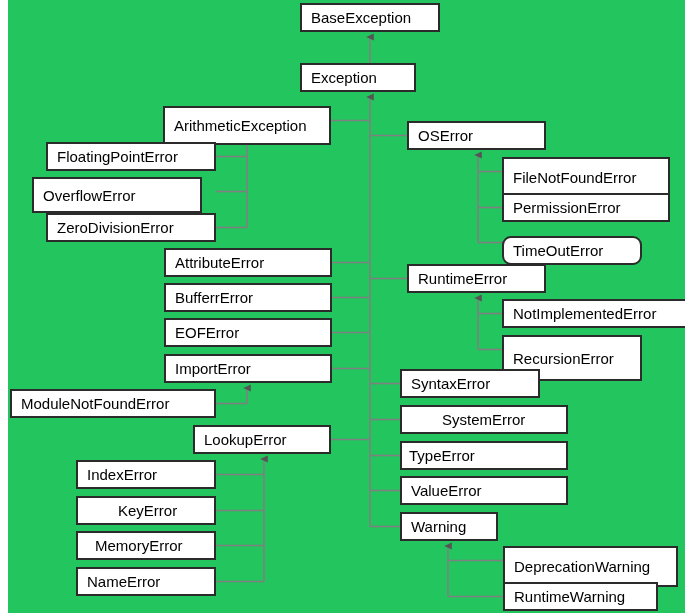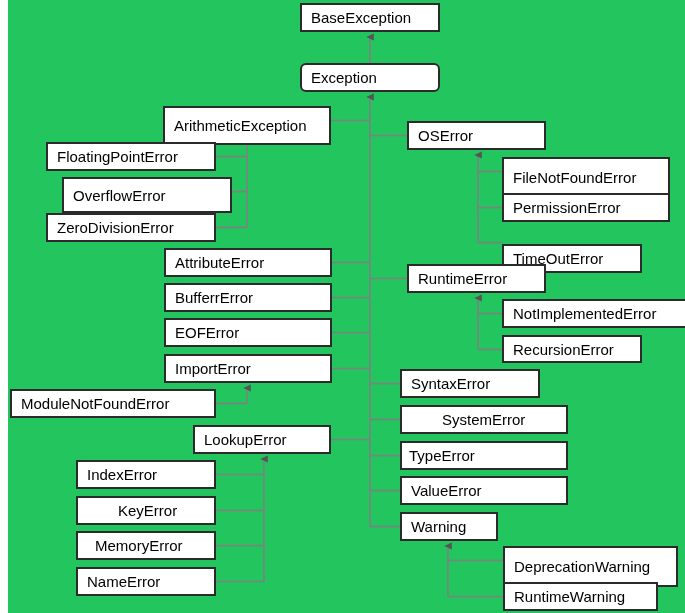--- a/index.html
+++ b/index.html
@@ -81,36 +81,36 @@
         <path d="M 239 227.5 L 239 140" marker-end="url(#arrowhead)"></path>
         <path d="M 470 242.5 L 470 155" marker-end="url(#arrowhead)"></path>
         <path d="M 470 349.5 L 470 298" marker-end="url(#arrowhead)"></path>
         <path d="M 239 403.5 L 239 388" marker-end="url(#arrowhead)"></path>
         <path d="M 256 581.5 L 256 459" marker-end="url(#arrowhead)"></path>
         <path d="M 440 596.5 L 440 546" marker-end="url(#arrowhead)"></path>
         <path d="M 362 526.5 L 362 97" marker-end="url(#arrowhead)"></path>
       </g>
   </svg>
 <div class="node" style="left: 292px; top: 3px; width: 140px; height: 29px;">BaseException</div>
-    <div class="node" style="left: 292px; top: 63px; width: 140px; height: 29px; border-radius: 6px;">Exception</div>
+    <div class="node" style="left: 292px; top: 63px; width: 116px; height: 29px;">Exception</div>
     <div class="node" style="left: 155px; top: 106px; width: 168px; height: 39px;">ArithmeticException</div>
     <div class="node" style="left: 38px; top: 142px; width: 170px; height: 29px;">FloatingPointError</div>
-    <div class="node" style="left: 54px; top: 177px; width: 170px; height: 36px;">OverflowError</div>
+    <div class="node" style="left: 24px; top: 177px; width: 170px; height: 36px;">OverflowError</div>
     <div class="node" style="left: 38px; top: 213px; width: 170px; height: 29px;">ZeroDivisionError</div>
     <div class="node" style="left: 399px; top: 121px; width: 139px; height: 29px;">OSError</div>
     <div class="node" style="left: 494px; top: 157px; width: 168px; height: 41px;">FileNotFoundError</div>
     <div class="node" style="left: 494px; top: 193px; width: 168px; height: 29px;">PermissionError</div>
-    <div class="node" style="left: 494px; top: 244px; width: 140px; height: 29px;">TimeOutError</div>
+    <div class="node" style="left: 494px; top: 236px; width: 140px; height: 29px; border-radius: 9px;">TimeOutError</div>
     <div class="node" style="left: 156px; top: 248px; width: 168px; height: 29px;">AttributeError</div>
     <div class="node" style="left: 156px; top: 283px; width: 168px; height: 29px;">BufferrError</div>
     <div class="node" style="left: 156px; top: 318px; width: 168px; height: 29px;">EOFError</div>
     <div class="node" style="left: 156px; top: 354px; width: 168px; height: 29px;">ImportError</div>
     <div class="node" style="left: 399px; top: 264px; width: 139px; height: 29px;">RuntimeError</div>
     <div class="node" style="left: 494px; top: 299px; width: 185px; height: 29px;">NotImplementedError</div>
-    <div class="node" style="left: 494px; top: 335px; width: 140px; height: 28px;">RecursionError</div>
+    <div class="node" style="left: 494px; top: 335px; width: 140px; height: 46px;">RecursionError</div>
     <div class="node" style="left: 2px; top: 389px; width: 206px; height: 29px;">ModuleNotFoundError</div>
     <div class="node" style="left: 392px; top: 369px; width: 140px; height: 29px;">SyntaxError</div>
     <div class="node" style="left: 392px; top: 405px; width: 168px; height: 29px; padding-left: 40px;">SystemError</div>
     <div class="node" style="left: 185px; top: 425px; width: 138px; height: 29px;">LookupError</div>
     <div class="node" style="left: 392px; top: 441px; width: 168px; height: 29px; padding-left: 7px;">TypeError</div>
     <div class="node" style="left: 392px; top: 476px; width: 168px; height: 29px;">ValueError</div>
     <div class="node" style="left: 68px; top: 460px; width: 140px; height: 29px;">IndexError</div>
     <div class="node" style="left: 68px; top: 496px; width: 140px; height: 29px; padding-left: 40px;">KeyError</div>
     <div class="node" style="left: 392px; top: 512px; width: 98px; height: 29px;">Warning</div>
     <div class="node" style="left: 68px; top: 531px; width: 140px; height: 29px; padding-left: 17px;">MemoryError</div>

